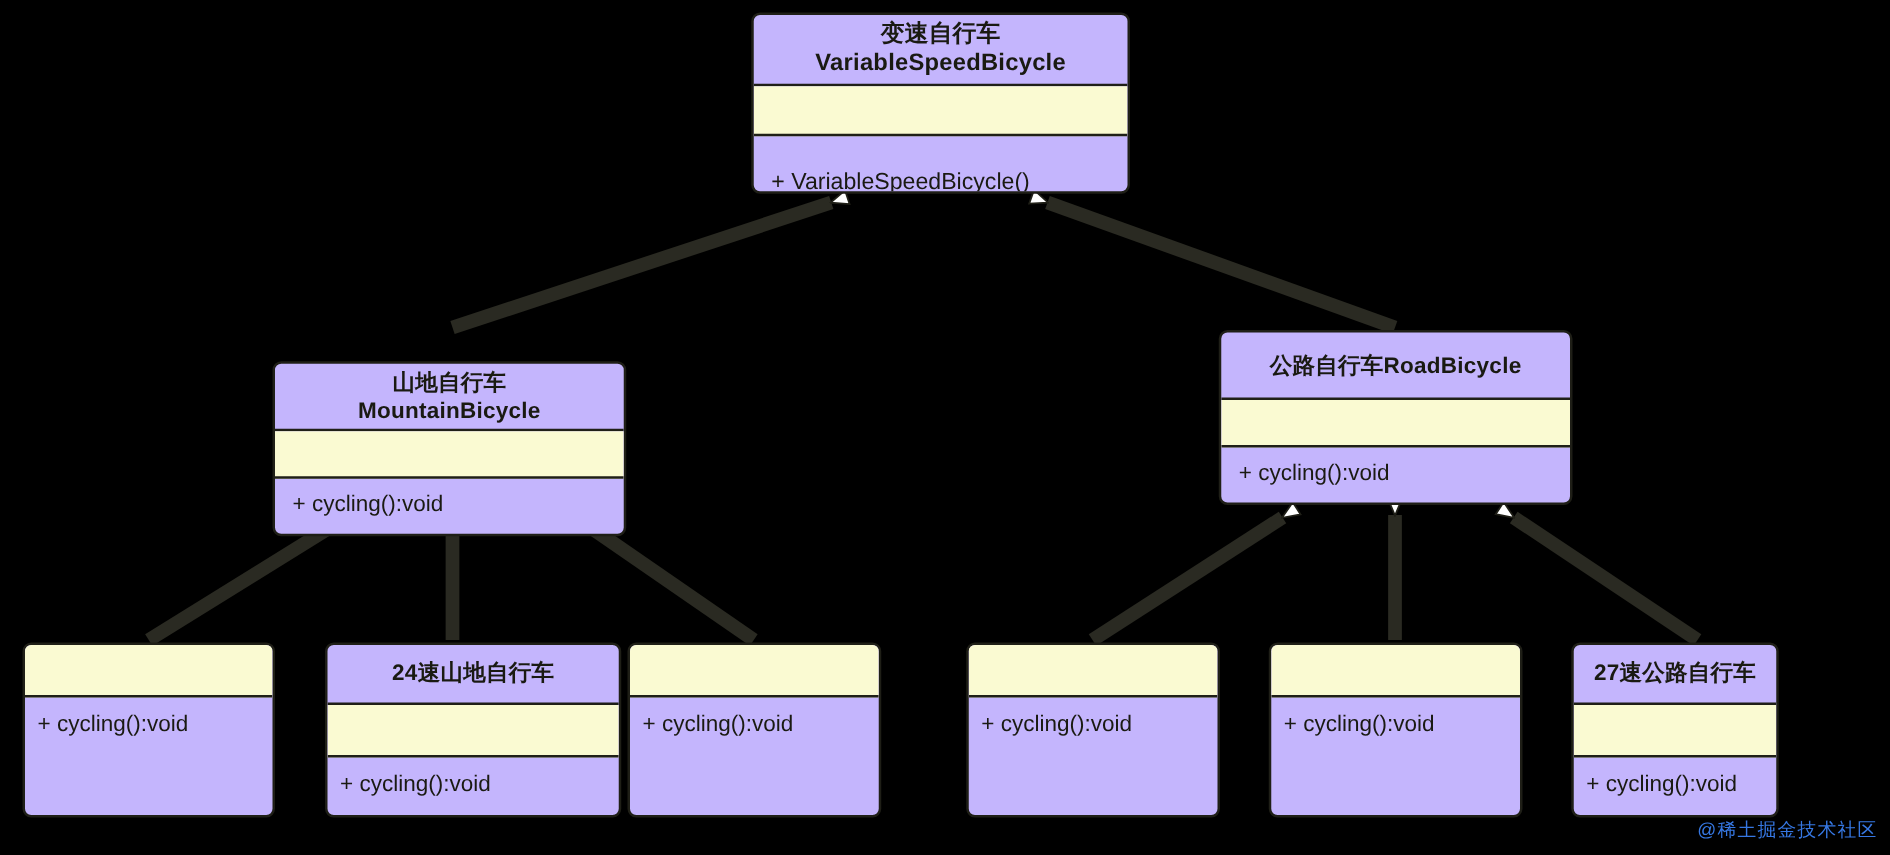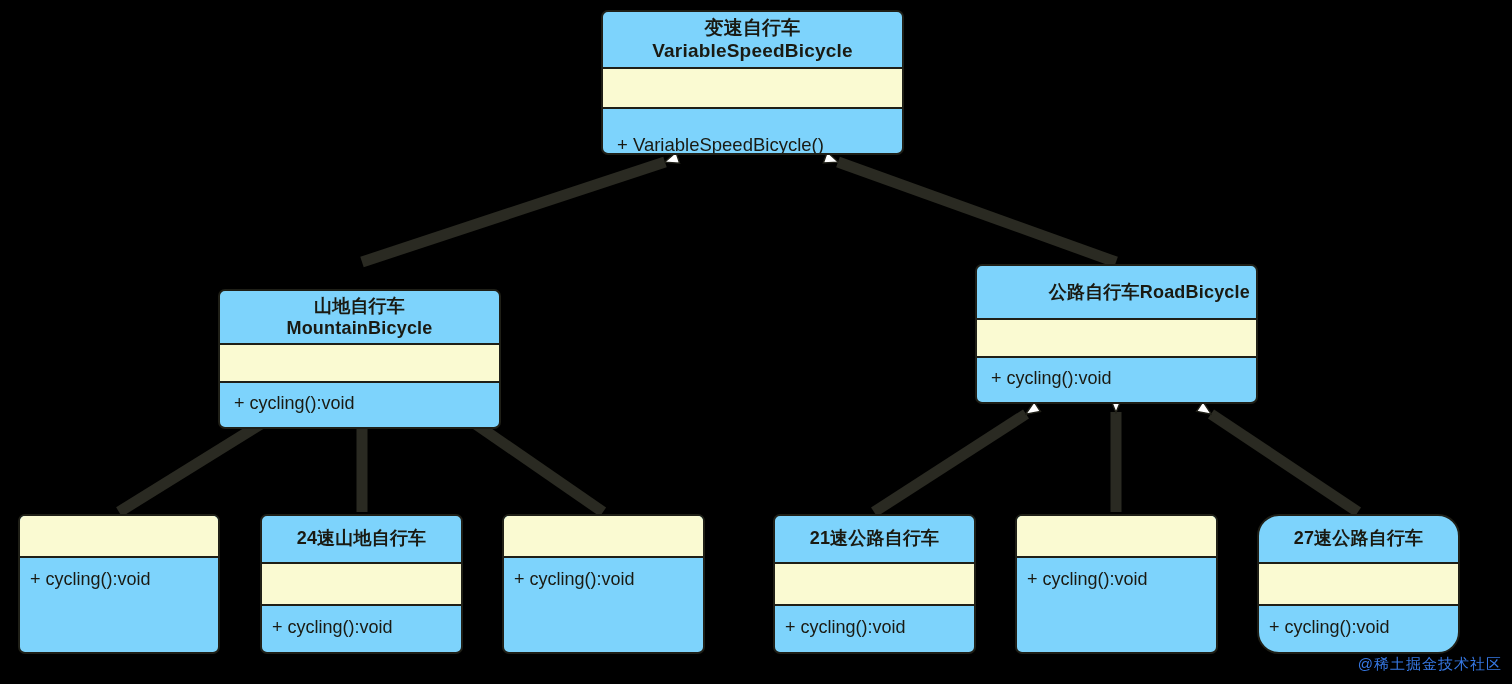--- a/index.html
+++ b/index.html
@@ -22,21 +22,21 @@
     position: absolute;
     left: 0;
     top: 0;
     width: 1512px;
     height: 684px;
     pointer-events: none;
   }
   .uml-class {
     position: absolute;
     box-sizing: border-box;
-    background: #7dd3fc;
+    background: #c4b5fd;
     border: 2px solid #1f1f17;
     border-radius: 7px;
     overflow: hidden;
     z-index: 5;
   }
   .uml-title {
     box-sizing: border-box;
     width: 100%;
     text-align: center;
     font-weight: bold;
@@ -70,33 +70,33 @@
   .node-root .uml-ops  { font-size: 18.5px; margin-top: 20px; }
 
   
   .node-mid { top: 264px; width: 283px; height: 140px; }
   .node-mid .uml-title { font-size: 18px; }
   .node-mid .uml-attrs { height: 38px; }
   .node-mid .uml-ops  { font-size: 18px; padding-top: 9px; }
   .node-mountain { left: 218px; margin-top: 25px; }
   .node-mountain .uml-title { height: 54px; padding-top: 5px; }
   .node-road { left: 975px; }
-  .node-road .uml-title { height: 54px; padding-top: 16px; text-align: right; }
+  .node-road .uml-title { height: 54px; padding-top: 16px; }
 
   
   .node-leaf { top: 514px; width: 202px; height: 140px; }
   .node-leaf .uml-title { font-size: 18px; height: 48px; padding-top: 12px; }
   .node-leaf .uml-attrs { height: 42px; }
   .node-leaf .uml-ops  { font-size: 18px; padding-top: 10px; padding-left: 10px; }
   .leaf-0 { left: 18px;   width: 202px; }
-  .leaf-1 { left: 260px;  width: 203px; }
+  .leaf-1 { left: 260px;  width: 237px; }
   .leaf-2 { left: 502px;  width: 203px; }
   .leaf-3 { left: 773px;  width: 203px; }
   .leaf-4 { left: 1015px; width: 203px; }
-  .leaf-5 { left: 1257px; width: 203px; border-radius: 22px; }
+  .leaf-5 { left: 1257px; width: 166px; }
 
   .watermark {
     position: absolute;
     right: 10px;
     bottom: 10px;
     font-size: 15px;
     color: #3b82f6;
     letter-spacing: 1px;
     z-index: 8;
     opacity: 0.92;
@@ -180,21 +180,20 @@
     <div class="uml-attrs"></div>
     <div class="uml-ops">+ cycling():void</div>
   </div>
 
   <div class="uml-class node-leaf leaf-2">
     <div class="uml-attrs"></div>
     <div class="uml-ops">+ cycling():void</div>
   </div>
 
   <div class="uml-class node-leaf leaf-3">
-    <div class="uml-title">21速公路自行车</div>
     <div class="uml-attrs"></div>
     <div class="uml-ops">+ cycling():void</div>
   </div>
 
   <div class="uml-class node-leaf leaf-4">
     <div class="uml-attrs"></div>
     <div class="uml-ops">+ cycling():void</div>
   </div>
 
   <div class="uml-class node-leaf leaf-5">

